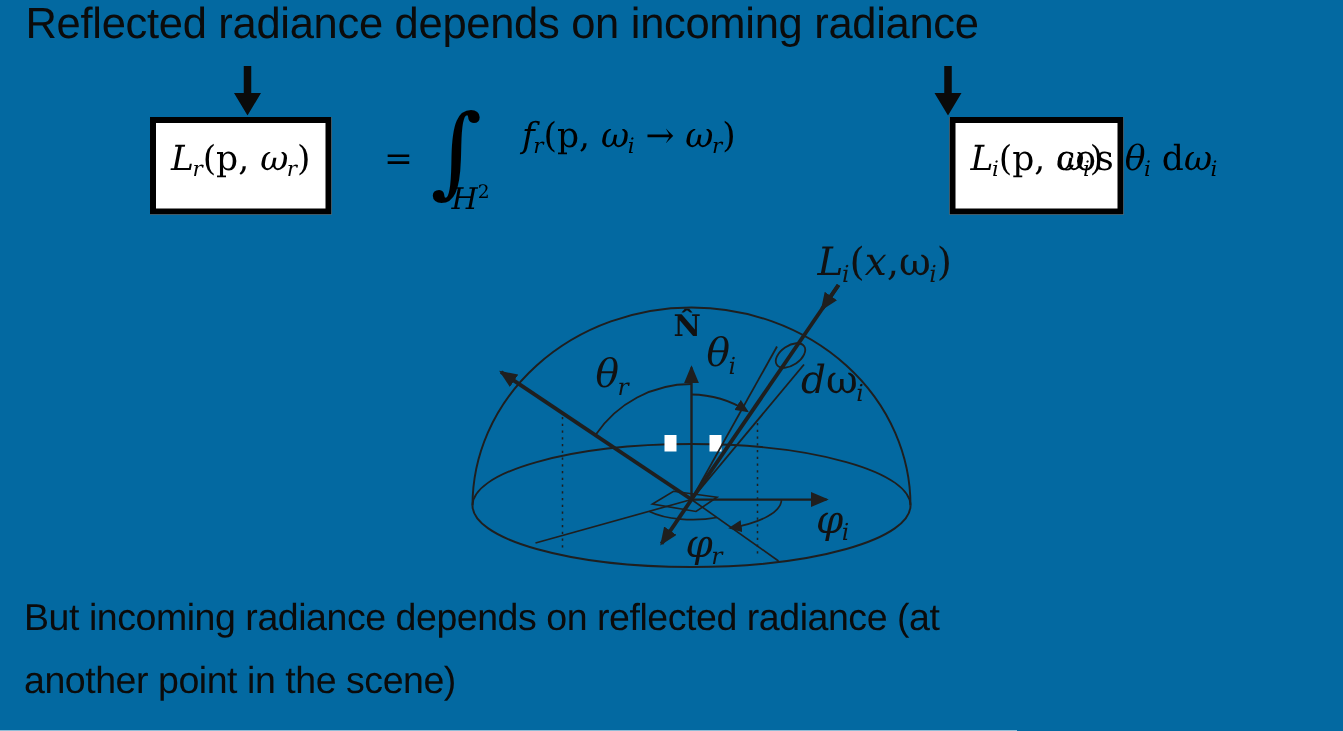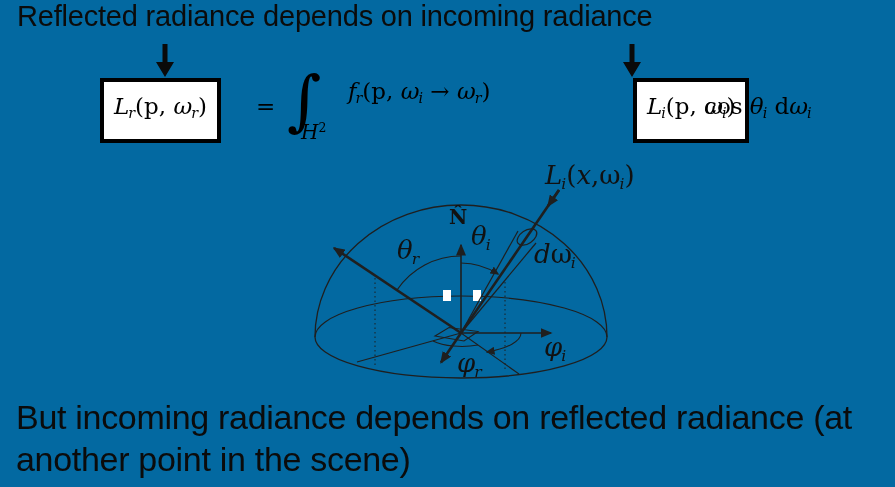--- a/index.html
+++ b/index.html
@@ -1,19 +1,19 @@
 <!DOCTYPE html>
 <html><head>
 <meta charset="utf-8">
 <style>
   html,body{margin:0;padding:0;background:#fff;}
   #slide{position:relative;width:895px;height:487px;background:#0369a1;overflow:hidden;
          font-family:"Liberation Sans",sans-serif;color:#0b0b0b;}
   .title{position:absolute;left:17px;top:0px;font-size:29px;letter-spacing:-0.2px;white-space:nowrap;}
-  .bottomline{position:absolute;font-size:34px;letter-spacing:-0.3px;white-space:nowrap;}
+  .bottomline{position:absolute;font-size:25px;letter-spacing:-0.3px;white-space:nowrap;}
   .math{font-family:"DejaVu Serif",serif;font-size:23px;color:#000;white-space:nowrap;line-height:40px;}
   .seg-rm{font-style:normal;}
   .seg-it{font-style:italic;}
   .seg-sub{font-style:italic;font-size:0.62em;vertical-align:-0.28em;margin-left:-1px;}
   .seg-sup{font-style:normal;font-size:0.62em;vertical-align:0.55em;}
   .seg-bf{font-style:normal;font-weight:bold;}
   .eqpiece{position:absolute;}
   .eqbox{border:4px solid #000;padding:4px 10px 6px 10px;background:#fff;}
   .integral{position:absolute;left:287px;top:66px;font-family:"DejaVu Serif",serif;
             font-size:66px;line-height:70px;color:#000;}

